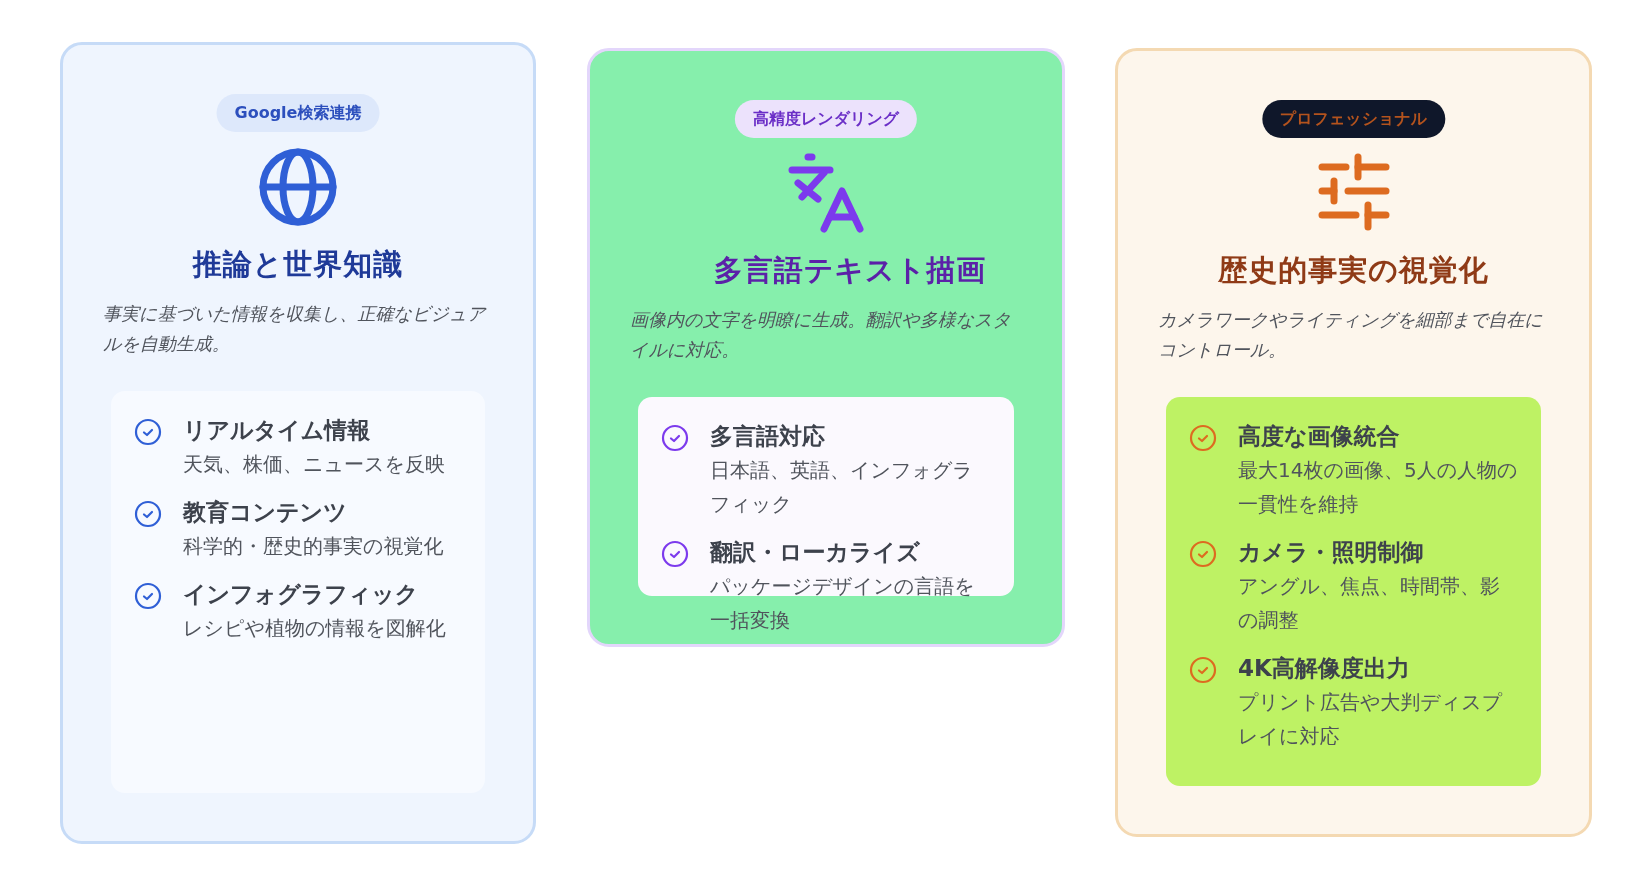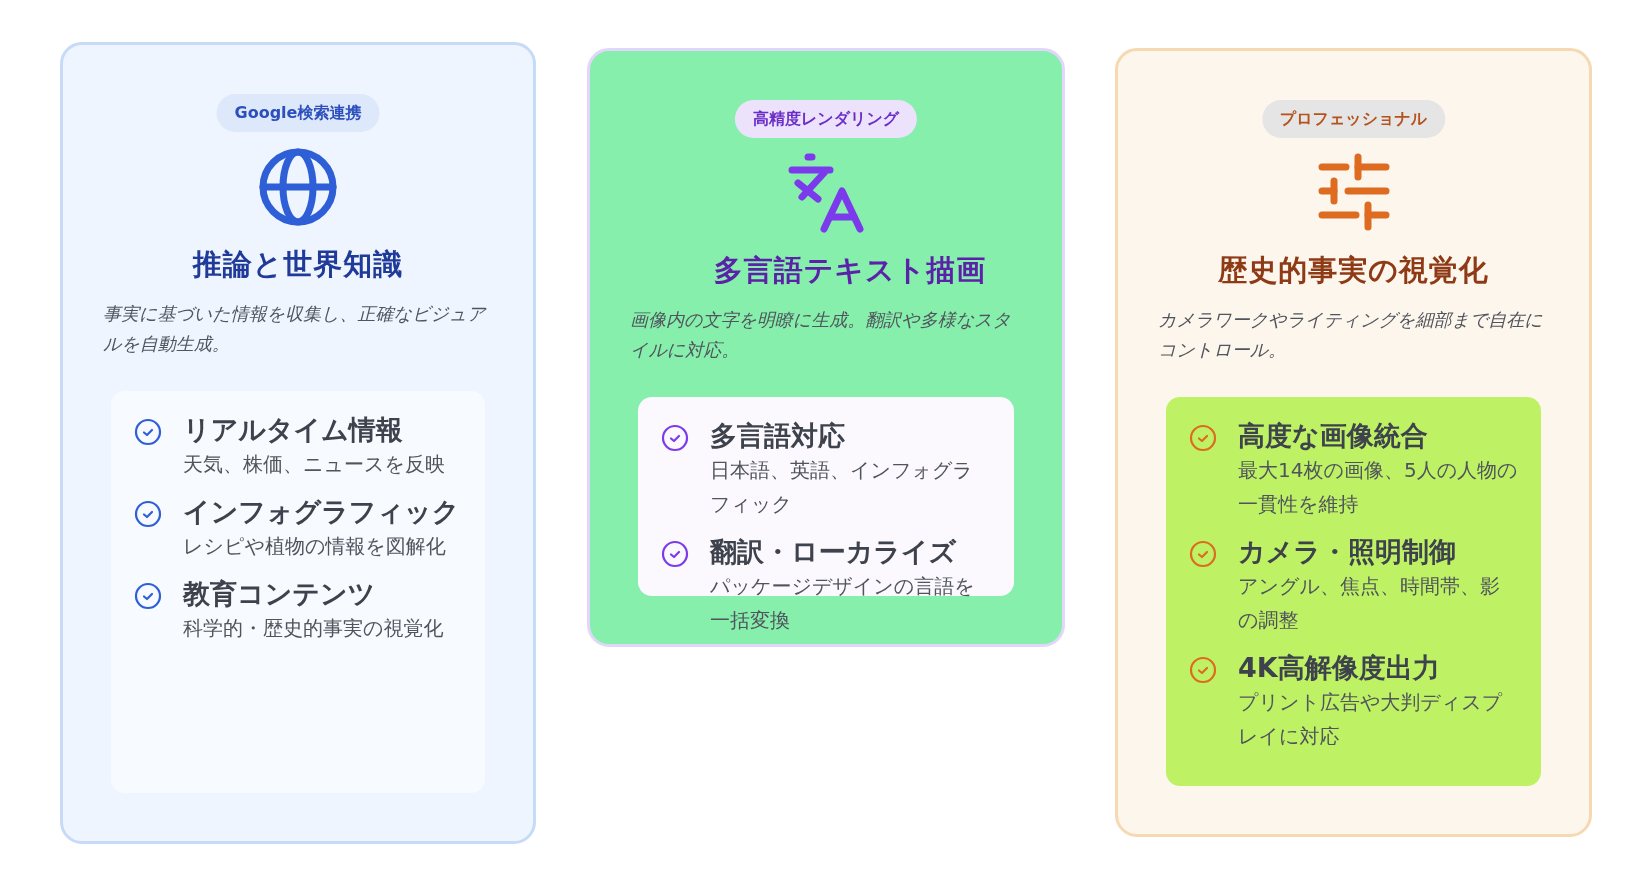--- a/index.html
+++ b/index.html
@@ -23,21 +23,21 @@
     height: 38px;
     padding: 0 18px;
     border-radius: 19px;
     font-size: 16px;
     font-weight: bold;
     line-height: 38px;
     white-space: nowrap;
   }
   .blue .badge   { background: #dde8fb; color: #2c4fbd; }
   .purple .badge { background: #ece2fc; color: #6b2fc7; }
-  .orange .badge { background: #e5e5e5; color: #b4531d; }
+  .orange .badge { background: #0f172a; color: #b4531d; }
 
   .icon-wrap {
     position: absolute;
     left: 50%;
     transform: translateX(-50%);
     top: 100px;
     width: 84px;
     height: 84px;
   }
   .icon-wrap svg { width: 84px; height: 84px; display: block; }
@@ -84,21 +84,21 @@
     margin-bottom: 16px;
   }
   .check {
     position: absolute;
     left: 3px;
     top: 3px;
     width: 28px; height: 28px;
   }
   .check svg { width: 28px; height: 28px; display: block; }
   .item-title {
-    font-size: 27px;
+    font-size: 23px;
     font-weight: bold;
     color: #3d424c;
     line-height: 30px;
   }
   .item-desc {
     font-size: 20px;
     color: #50545c;
     line-height: 34px;
     margin-top: 2px;
   }
@@ -128,32 +128,32 @@
       <div class="item-title">リアルタイム情報</div>
       <div class="item-desc">天気、株価、ニュースを反映</div>
     </div>
     <div class="item">
       <span class="check">
         <svg viewBox="0 0 28 28" fill="none" stroke="#2f5fd6" stroke-width="2.2" stroke-linecap="round" stroke-linejoin="round">
             <circle cx="14" cy="14" r="12"></circle>
             <path d="M10 14.5l3 2.5 5-5"></path>
           </svg>
       </span>
+      <div class="item-title">教育コンテンツ</div>
+      <div class="item-desc">科学的・歴史的事実の視覚化</div>
+    </div>
+    <div class="item">
+      <span class="check">
+        <svg viewBox="0 0 28 28" fill="none" stroke="#2f5fd6" stroke-width="2.2" stroke-linecap="round" stroke-linejoin="round">
+            <circle cx="14" cy="14" r="12"></circle>
+            <path d="M10 14.5l3 2.5 5-5"></path>
+          </svg>
+      </span>
       <div class="item-title">インフォグラフィック</div>
       <div class="item-desc">レシピや植物の情報を図解化</div>
-    </div>
-    <div class="item">
-      <span class="check">
-        <svg viewBox="0 0 28 28" fill="none" stroke="#2f5fd6" stroke-width="2.2" stroke-linecap="round" stroke-linejoin="round">
-            <circle cx="14" cy="14" r="12"></circle>
-            <path d="M10 14.5l3 2.5 5-5"></path>
-          </svg>
-      </span>
-      <div class="item-title">教育コンテンツ</div>
-      <div class="item-desc">科学的・歴史的事実の視覚化</div>
     </div>
   </div>
 </div>
 
 <div class="card purple">
   <div class="badge">高精度レンダリング</div>
   <div class="icon-wrap">
     <svg viewBox="0 0 84 84" fill="none" stroke="#7c3aed" stroke-width="7" stroke-linecap="round" stroke-linejoin="round">
       <line x1="24" y1="6" x2="28" y2="6"></line>
       <line x1="8" y1="19" x2="46" y2="19"></line>

